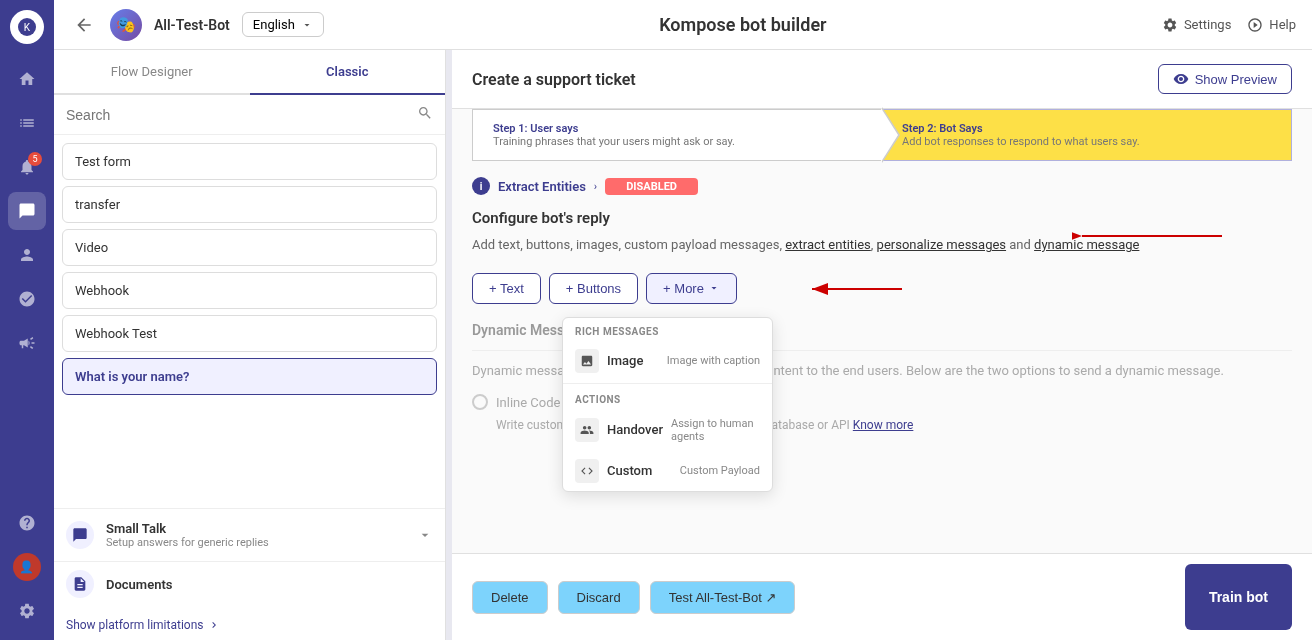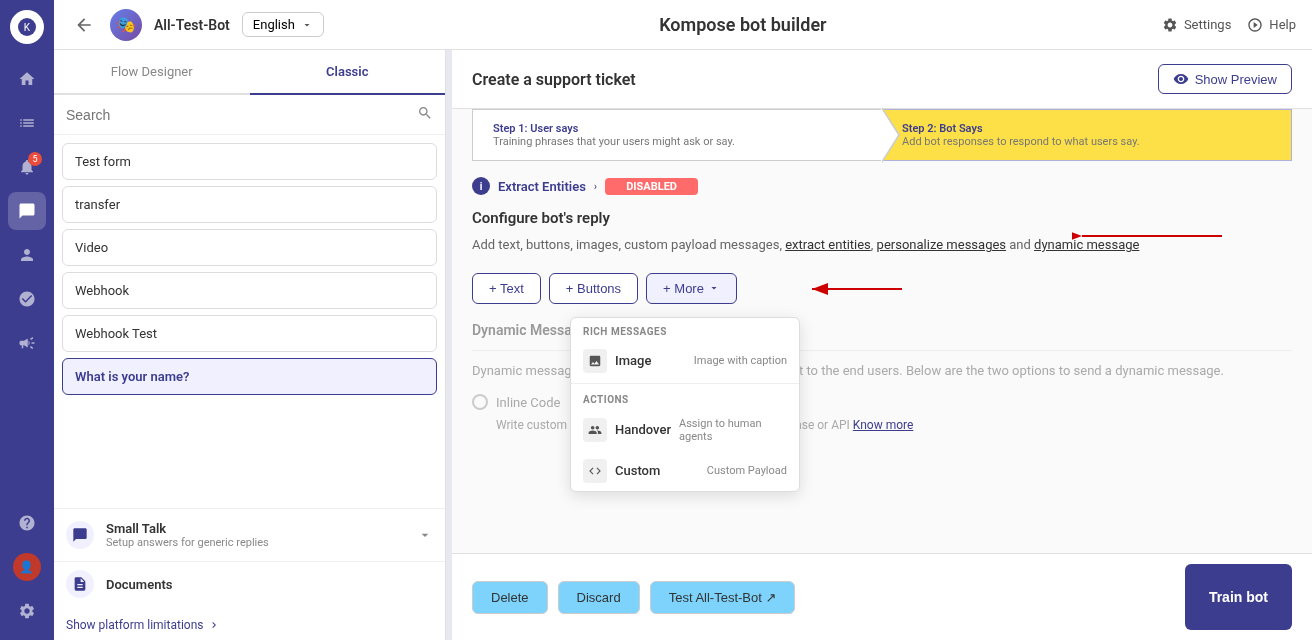--- a/index.html
+++ b/index.html
@@ -395,22 +395,22 @@
       color: #aaa;
       margin-left: 24px;
       line-height: 1.5;
     }
     .inline-code-desc a { color: #3d3d8f; }
 
     
     .dropdown-popup {
       position: absolute;
       top: 44px;
-      left: 98px;
-      width: 230px;
+      left: 90px;
+      width: 211px;
       background: white;
       border: 1px solid #ddd;
       border-radius: 6px;
       box-shadow: 0 4px 16px rgba(0,0,0,0.12);
       z-index: 100;
     }
     .dropdown-section-header {
       padding: 8px 12px 4px;
       font-size: 10px;
       font-weight: 700;

